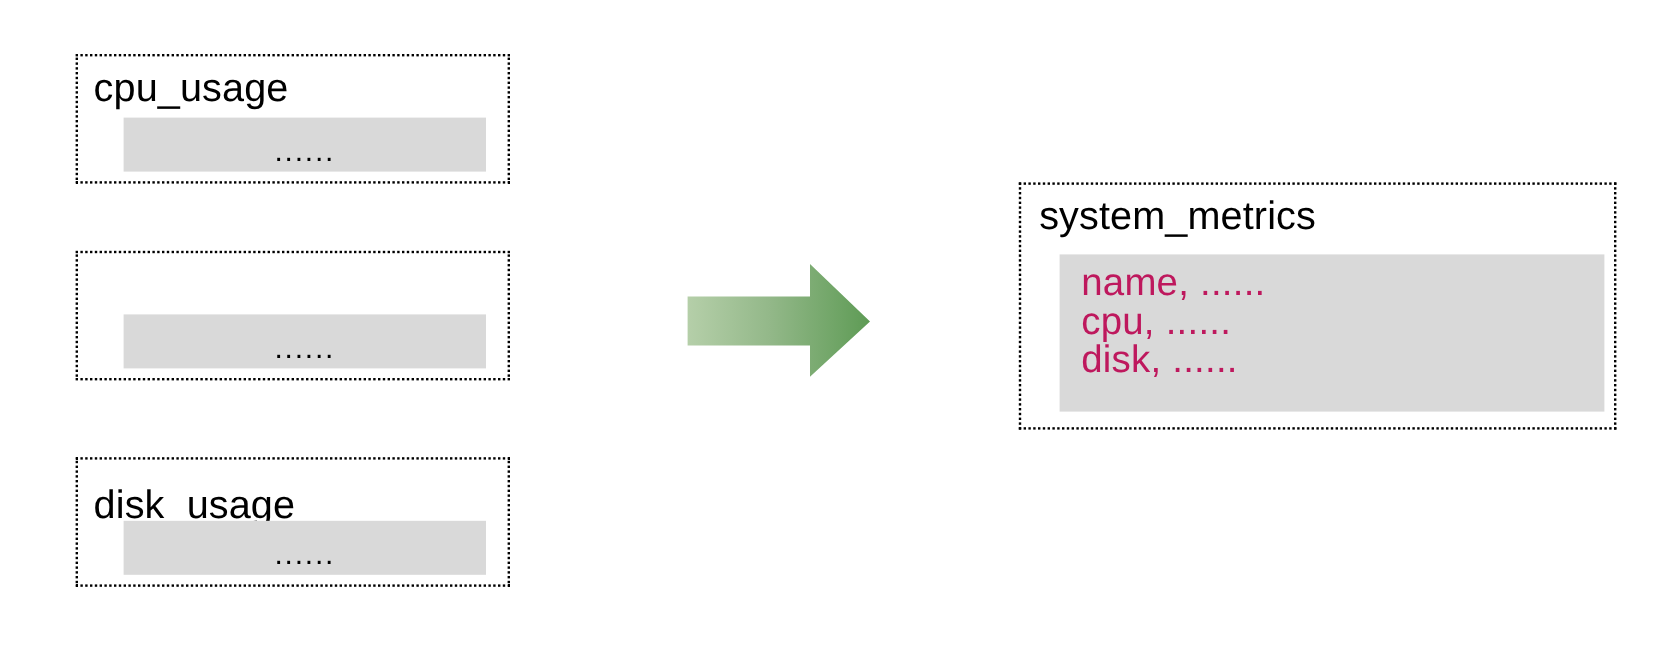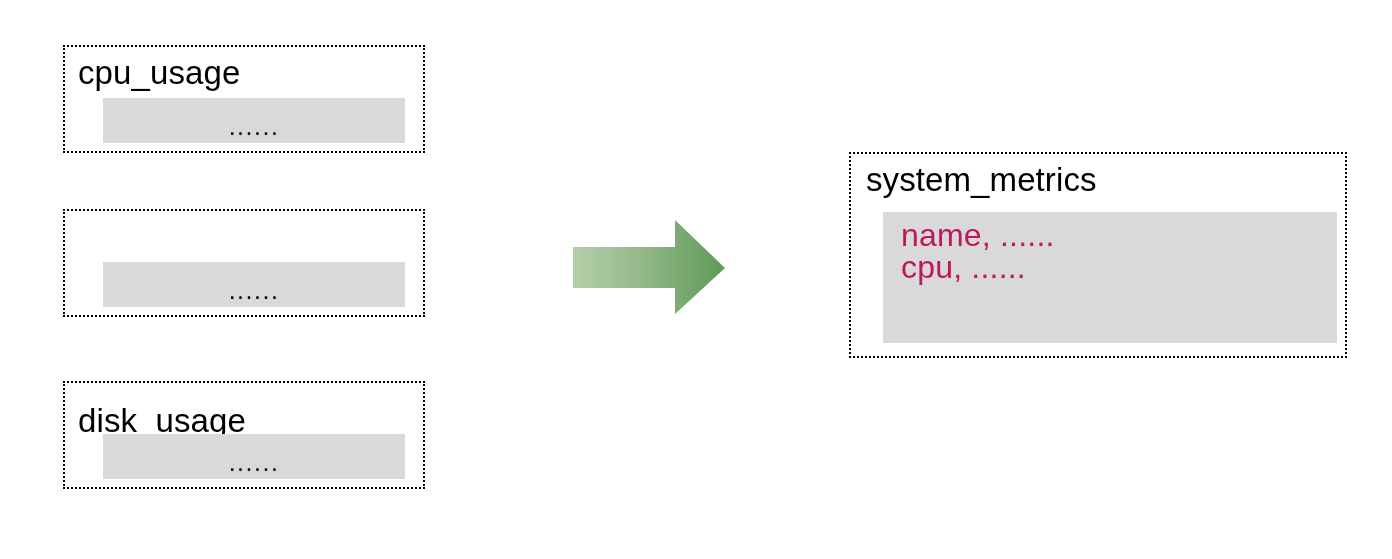--- a/index.html
+++ b/index.html
@@ -116,15 +116,16 @@
       <path d="M 3 29 L 105 29 L 105 2 L 155 50 L 105 96 L 105 70 L 3 70 Z" fill="url(#arrowGrad)"></path>
     </svg>
   </div>
 
   <div class="entity-box" style="left:849px; top:152px; width:498px; height:206px;">
   </div>
   <div class="entity-title" style="left:866px; top:166px;">system_metrics</div>
   <div class="entity-body field-list" style="left:883px; top:212px; width:454px; height:131px;">
     <div class="field-row">name, ......</div>
     <div class="field-row">cpu, ......</div>
+    <div class="field-row">disk, ......</div>
   </div>
 
 </div>
 
 </body></html>

